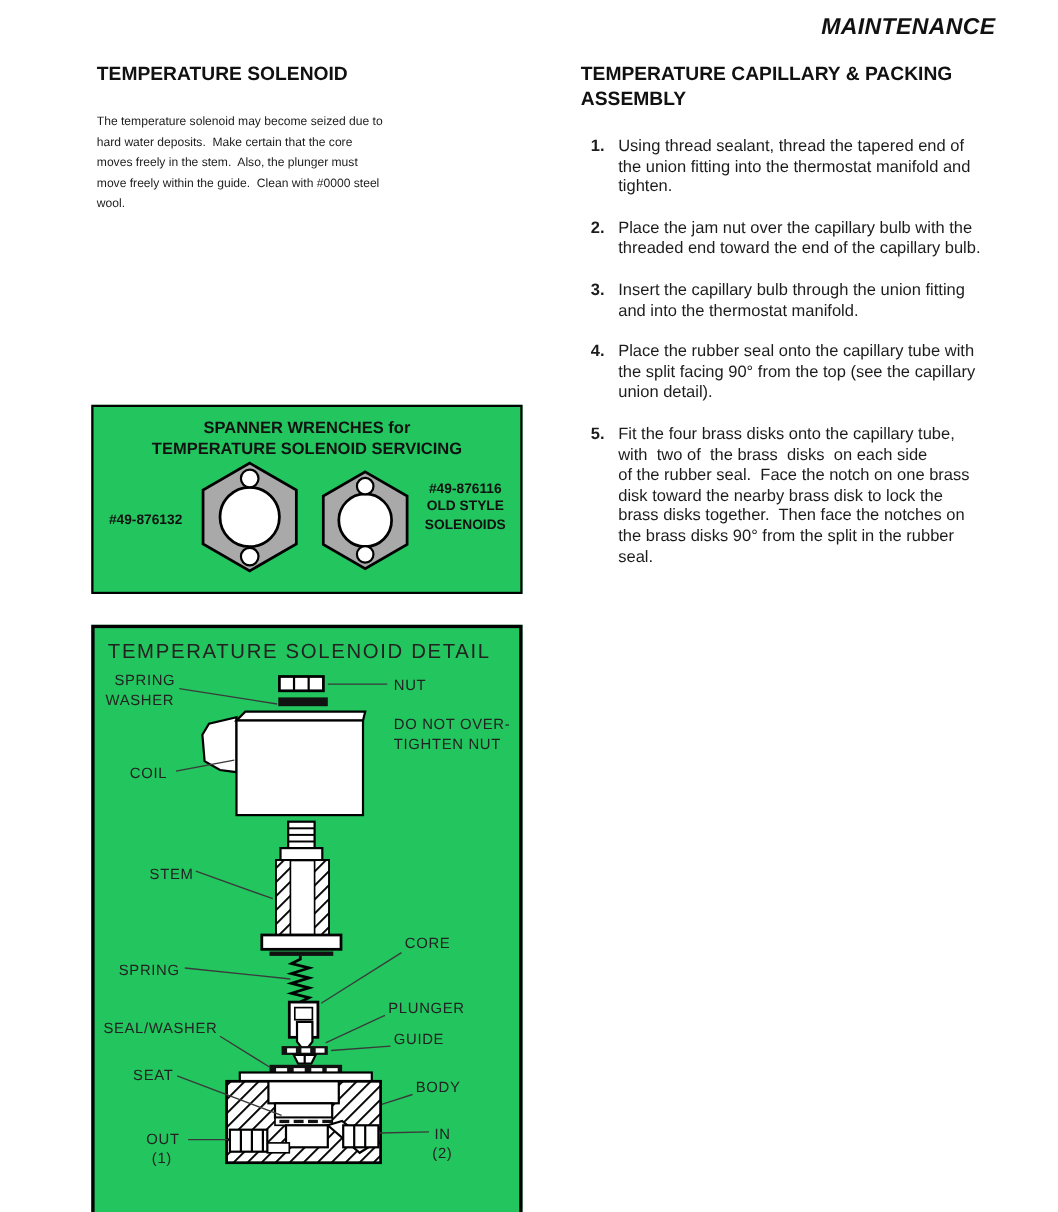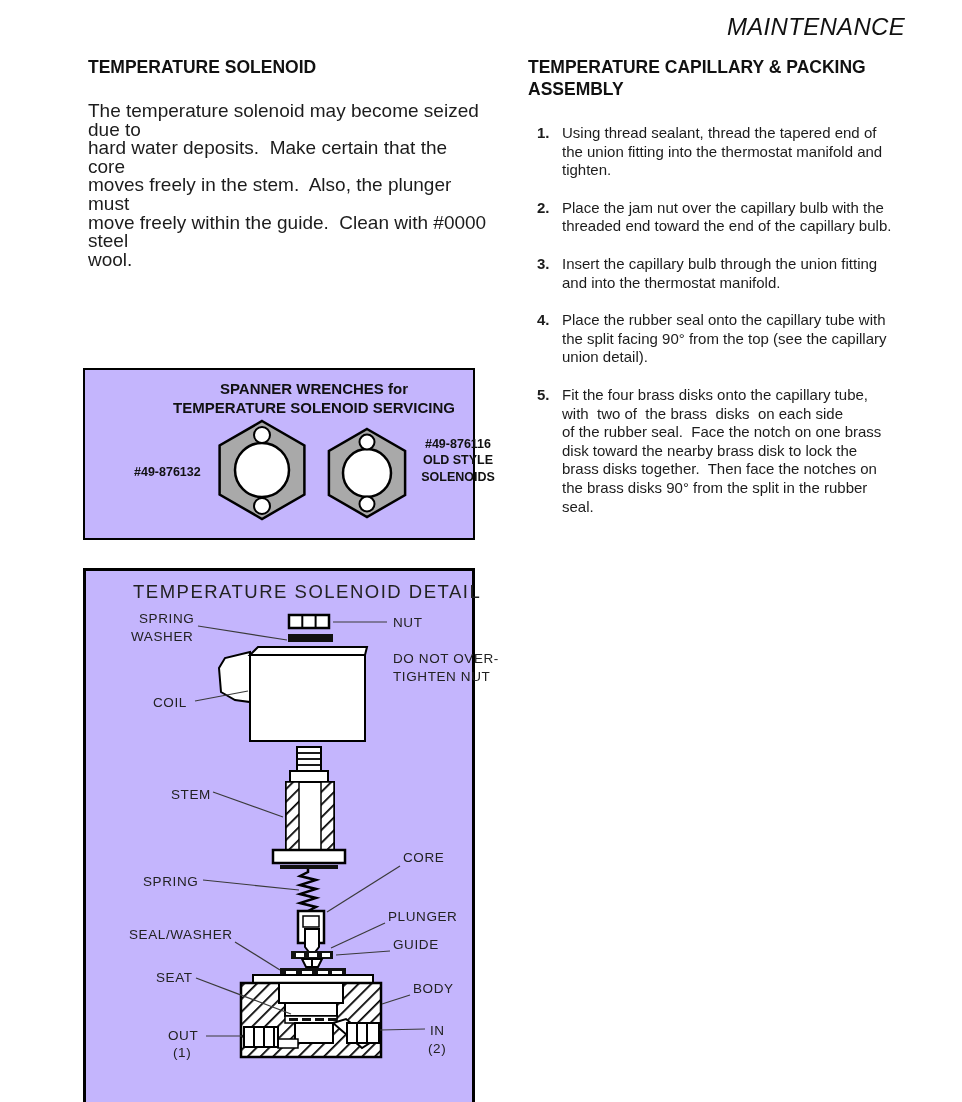--- a/index.html
+++ b/index.html
@@ -3,47 +3,47 @@
 <meta charset="utf-8">
 <style>
   html,body{margin:0;padding:0;background:#fff;}
   body{
     width:962px;height:1102px;position:relative;
     font-family:"Liberation Sans", sans-serif;color:#1c1c1c;
     -webkit-font-smoothing:antialiased;
   }
   .hdr{
     position:absolute;top:13px;right:57px;
-    font-size:24px;font-weight:normal;font-style:italic;color:#111;
+    font-size:21px;font-weight:bold;font-style:italic;color:#111;
     letter-spacing:.3px;
   }
   .col{position:absolute;}
   .col-left{left:88px;top:56px;width:400px;}
   .col-right{left:528px;top:56px;width:396px;}
   h2{
     margin:0;font-size:17.5px;line-height:22px;font-weight:bold;color:#111;
     white-space:pre-wrap;
   }
   .para{
-    margin:0;margin-top:24px;font-size:19px;line-height:18.6px;
+    margin:0;margin-top:24px;font-size:11px;line-height:18.6px;
     white-space:pre-wrap;
   }
   .para + .para{margin-top:19px;}
   .note{
     font-weight:bold;font-style:italic;color:#111;
   }
   .subhead{
     margin-top:26px;font-size:15px;letter-spacing:.2px;
   }
   .steps{margin-top:24px;}
   .step{display:flex;margin-bottom:19px;font-size:15px;line-height:18.6px;}
   .step-num{flex:0 0 34px;padding-left:9px;font-weight:bold;box-sizing:border-box;}
   .step-text{flex:1;white-space:pre-wrap;}
   .figure{
-    position:absolute;background:#c4b5fd;box-sizing:border-box;padding-left:35px;
+    position:absolute;background:#22c55e;box-sizing:border-box;
   }
   .fig-spanner{left:83px;top:368px;width:392px;height:172px;border:2px solid #000;}
   .fig-detail{left:83px;top:568px;width:392px;height:608px;border:3px solid #000;}
   svg{display:block;}
   svg text{fill:#111;}
   .fig1-title{font-family:"Liberation Sans",sans-serif;font-size:15px;font-weight:bold;}
   .fig1-part{font-family:"Liberation Sans",sans-serif;font-size:12.5px;font-weight:bold;}
   .fig2-title{font-family:"Liberation Sans",sans-serif;font-size:18.5px;letter-spacing:1.5px;fill:#222;}
   .lbl{font-family:"Liberation Sans",sans-serif;font-size:13.5px;letter-spacing:.6px;fill:#222;}
   .leader{stroke:#3a3a3a;stroke-width:1.2;fill:none;}

